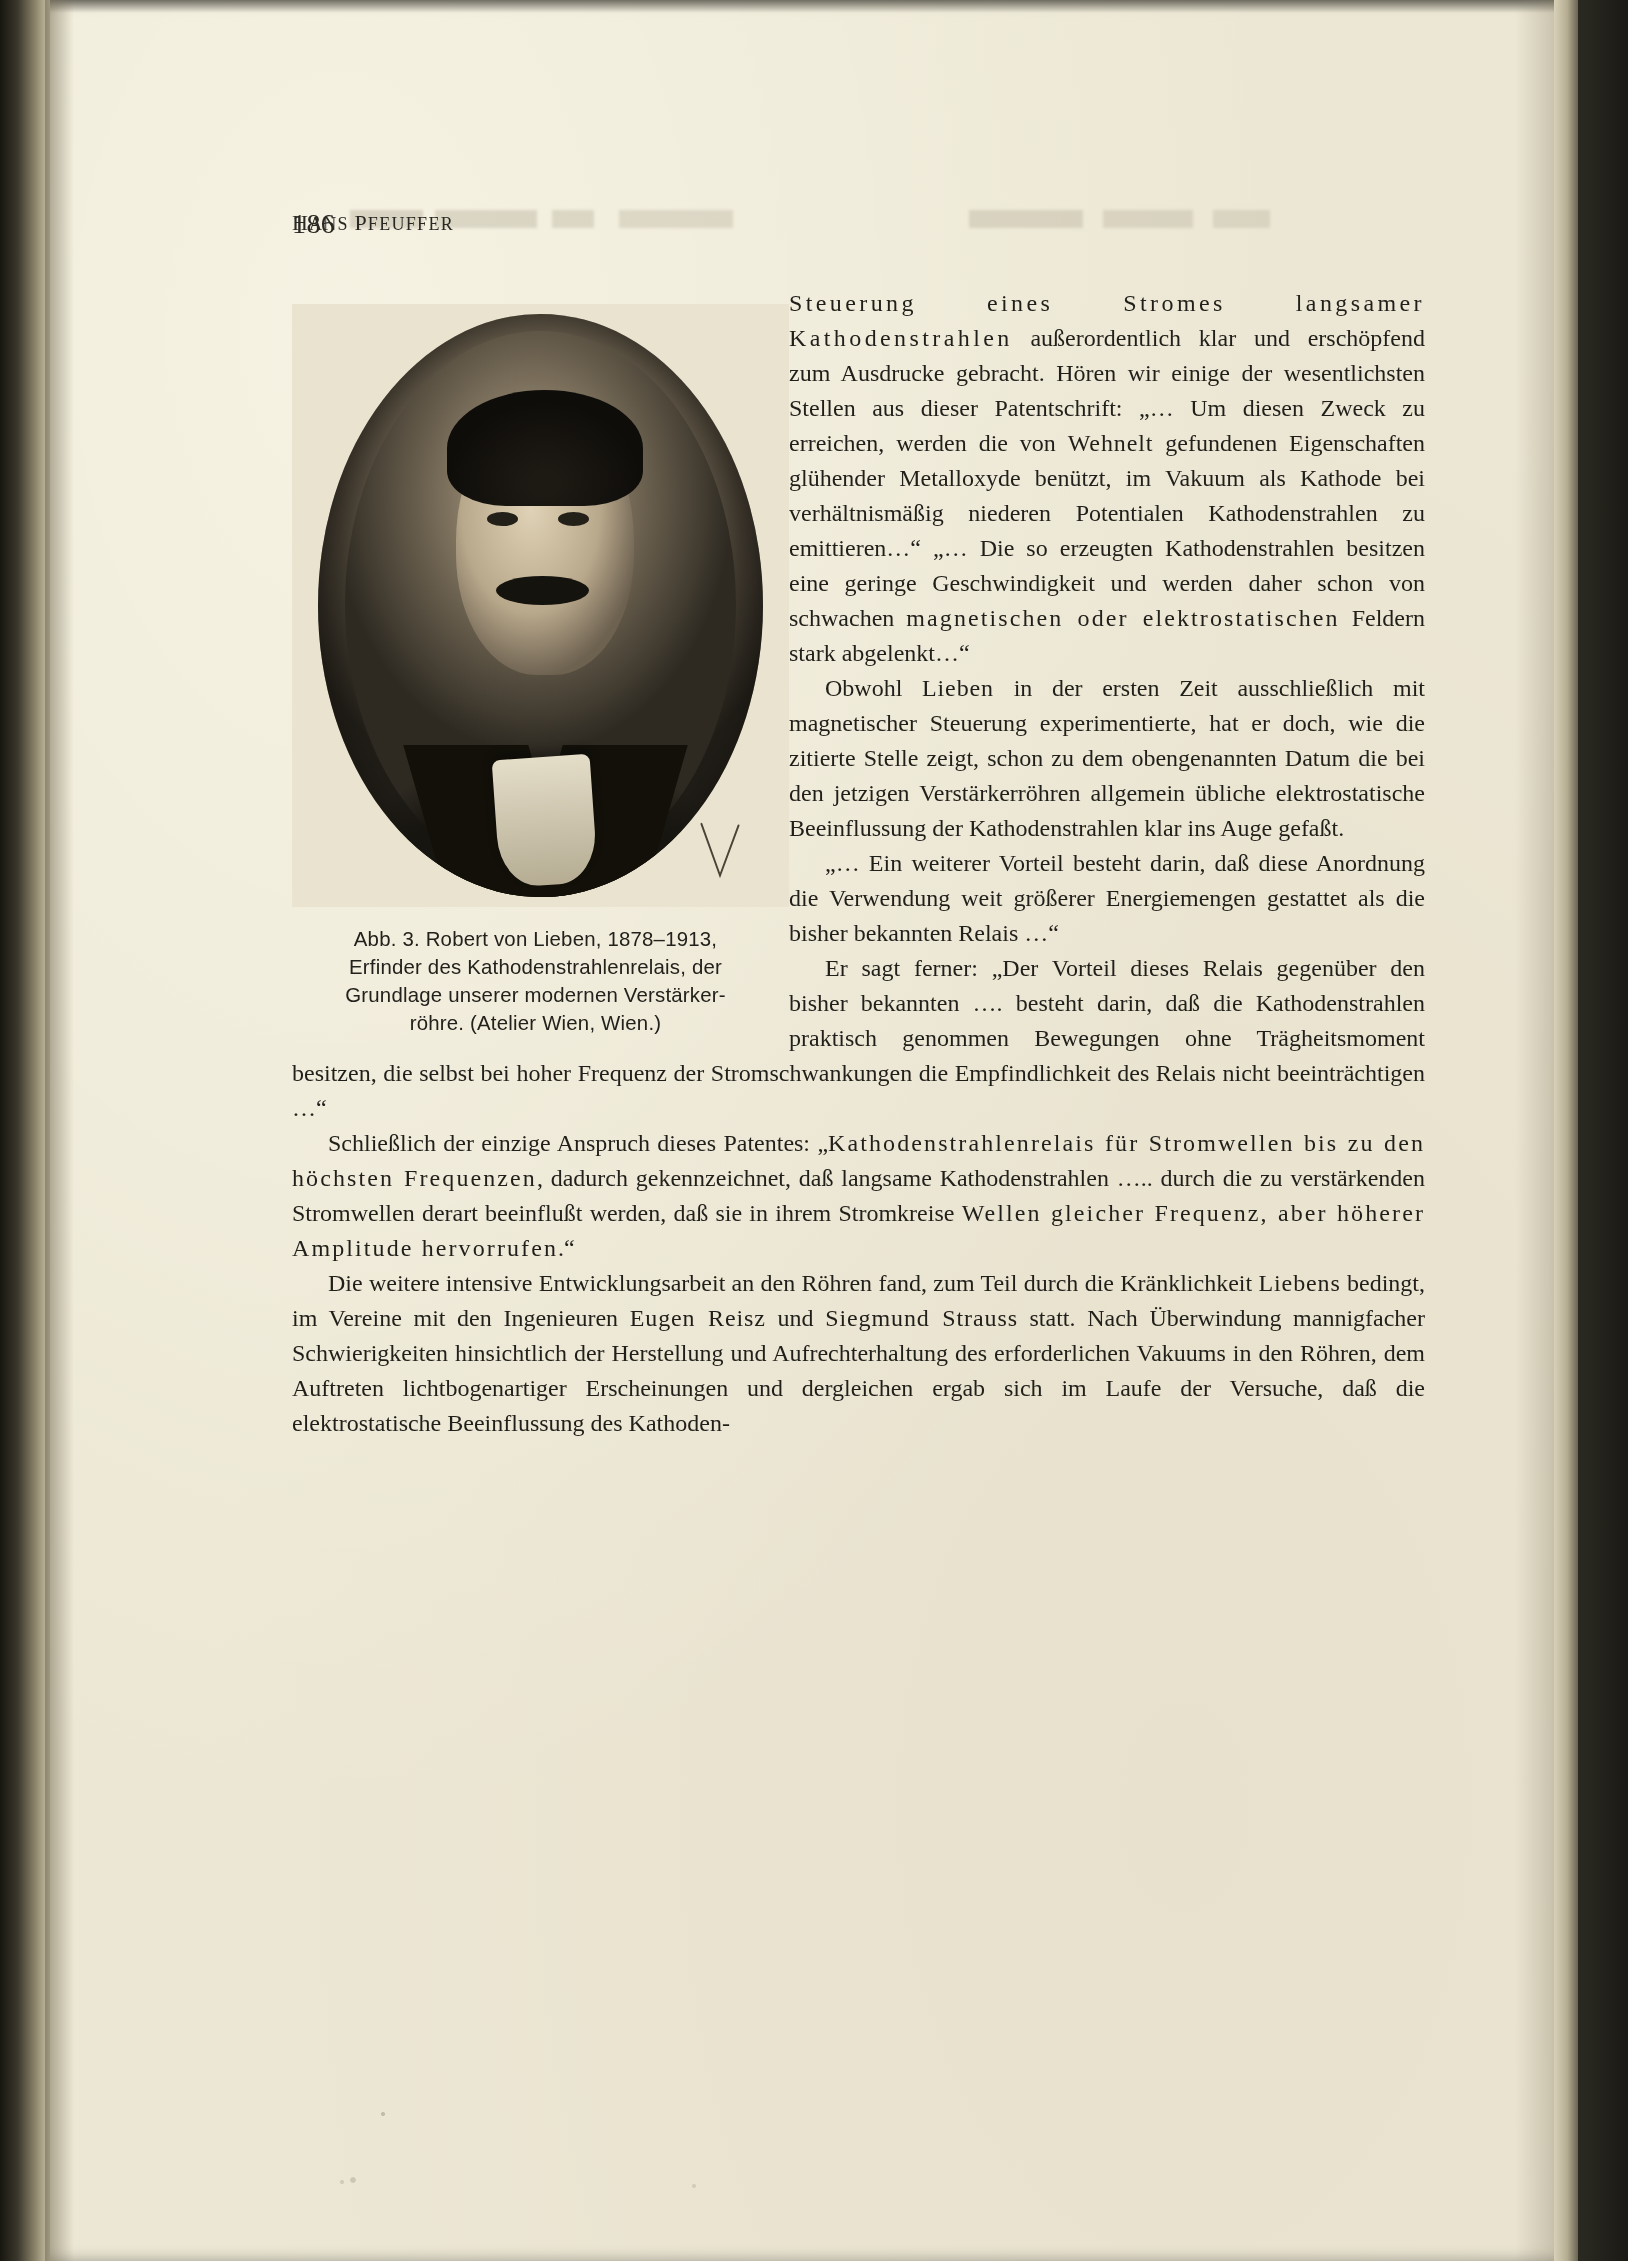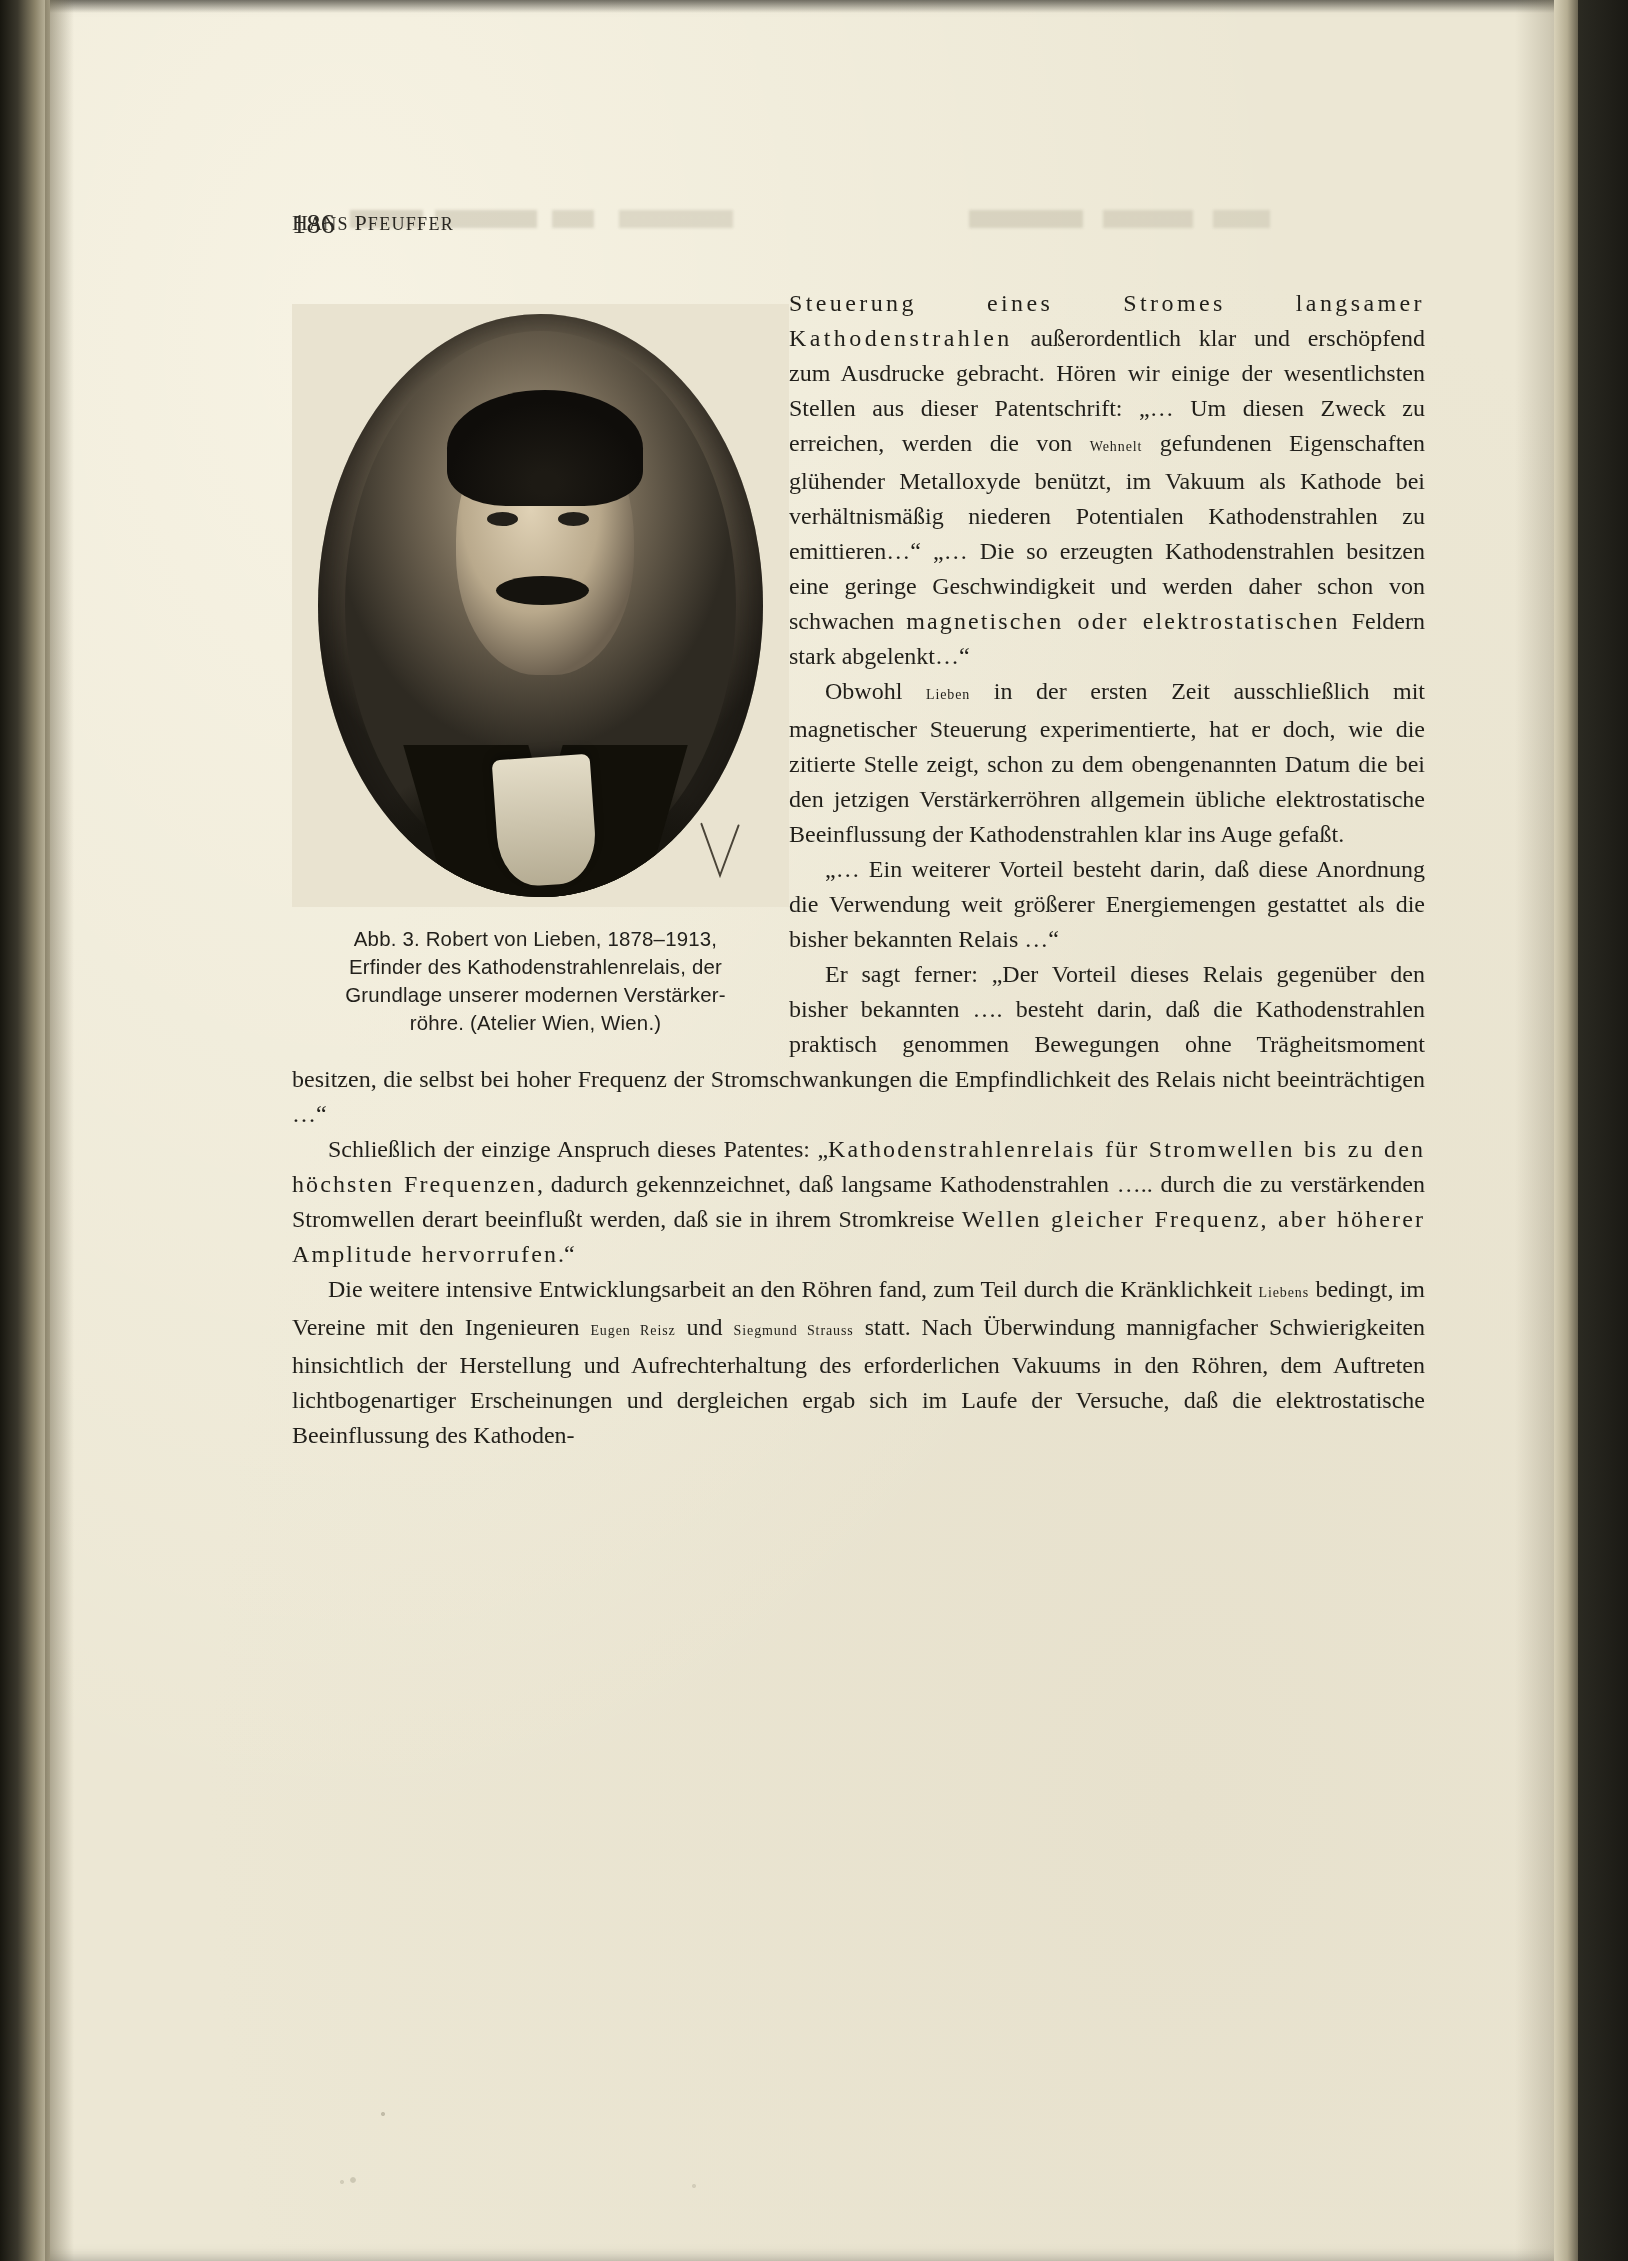--- a/index.html
+++ b/index.html
@@ -134,21 +134,21 @@
     line-height: 35px;
     text-align: justify;
     text-justify: inter-word;
     color: #211f1a;
     hyphens: manual;
   }
   p.indent { text-indent: 36px; }
   .sp { letter-spacing: 3.4px; }
   .sp2 { letter-spacing: 2.1px; }
   .smallcaps {
-    font-size: 14px;
+    font-size: 24px;
     letter-spacing: 0.9px;
     margin-top: 11px;
   }
 
   
   .figure {
     float: left;
     width: 497px;
     margin: 18px 34px 4.9px 0px;
     shape-outside: content-box;

